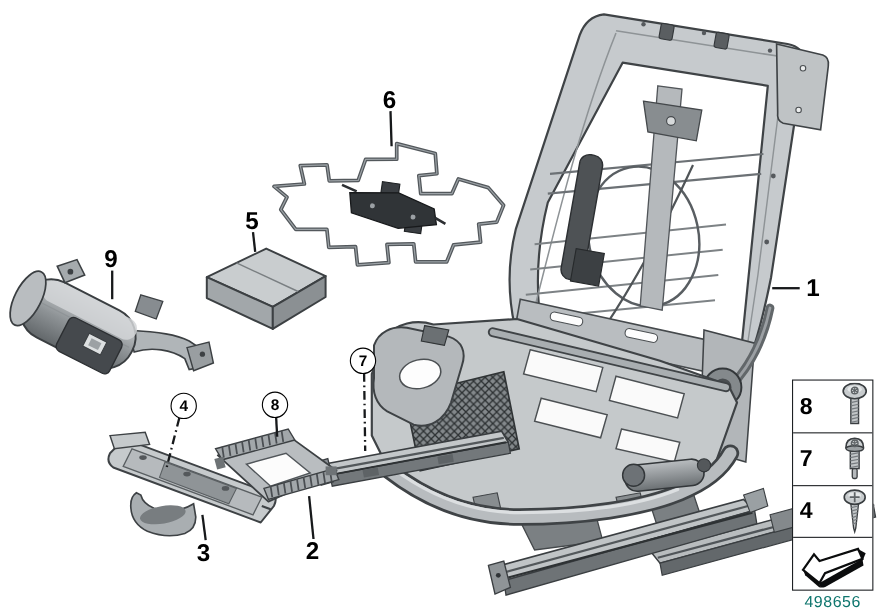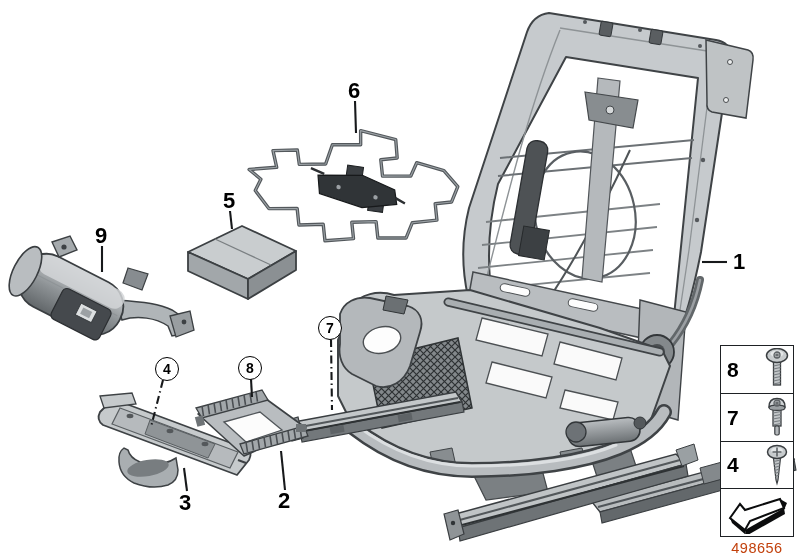--- a/index.html
+++ b/index.html
@@ -17,21 +17,21 @@
   .legend{position:absolute;left:720px;top:345px;width:74px;height:192px;
       border:1.7px solid #1e2124;box-sizing:border-box;background:#fff;
       display:flex;flex-direction:column;}
   .lrow{flex:1;display:flex;align-items:center;border-bottom:1.5px solid #1e2124;
       padding:0 3px 0 6px;box-sizing:border-box;}
   .lrow:last-child{border-bottom:none;}
   .lrow.arrowcell{justify-content:center;padding:0;}
   .lnum{font-weight:bold;font-size:21px;line-height:1;}
   .licon{margin-left:auto;display:block;}
   .diagram-number{position:absolute;left:718px;top:540px;width:78px;text-align:center;
-      font-size:14.5px;color:#c2410c;letter-spacing:.5px;}
+      font-size:14.5px;color:#0f766e;letter-spacing:.5px;}
 </style>
 </head>
 <body>
 
 <div class="stage">
 
 <svg class="art" width="800" height="560" viewBox="0 0 800 560">
   <defs>
     <linearGradient id="gCyl" x1="0" y1="0" x2="0" y2="1">
       <stop offset="0" stop-color="#d6d9db"></stop>

